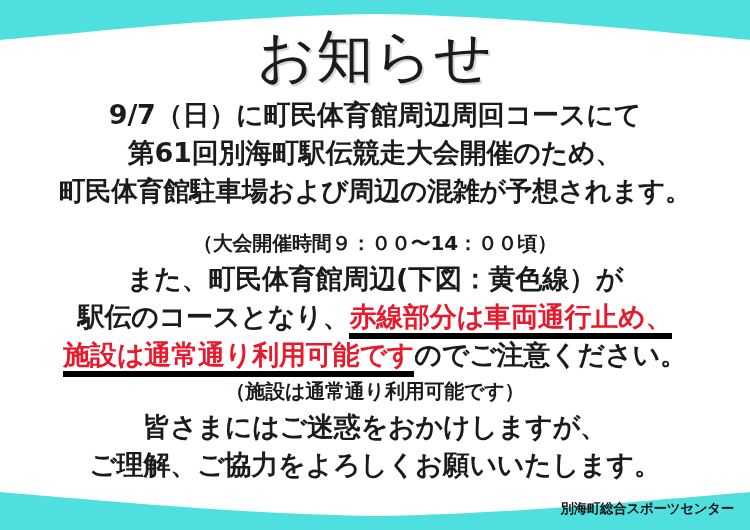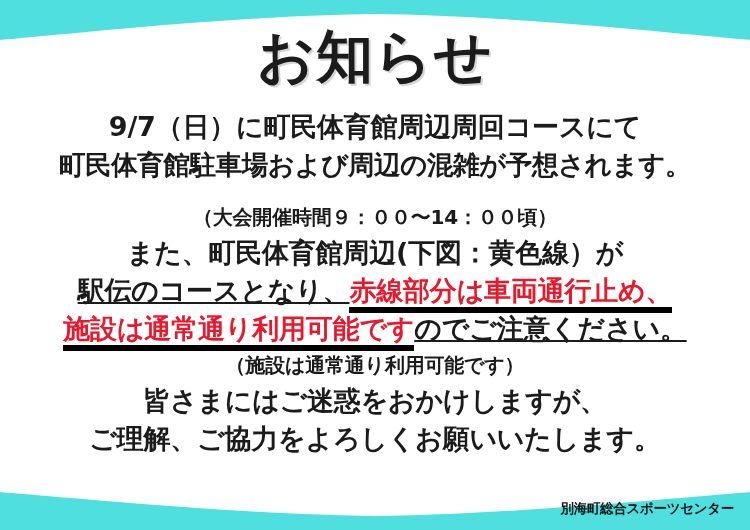--- a/index.html
+++ b/index.html
@@ -46,31 +46,31 @@
 
   
   #title {
     position: absolute;
     top: 22px;
     left: 0;
     width: 750px;
     text-align: center;
     font-size: 57px;
     line-height: 68px;
-    font-weight: bold;
+    font-weight: normal;
     color: #1b1b1b;
     letter-spacing: 1px;
     text-shadow: 2px 2px 0 rgba(120,120,120,0.30);
     white-space: nowrap;
   }
 
   
   #body-block {
     position: absolute;
-    top: 108px;
+    top: 96px;
     left: 0;
     width: 740px;
     text-align: center;
   }
 
   .line {
     display: block;
     width: 750px;
     text-align: center;
     color: #1b1b1b;
@@ -99,21 +99,20 @@
   .seg {
     white-space: nowrap;
   }
   .seg-red {
     color: #e8192c;
     border-bottom: 6px solid #000000;
     padding-bottom: 1px;
   }
   .seg-black {
     color: #1b1b1b;
-    text-decoration: underline;
   }
 
   
   #signature {
     position: absolute;
     right: 16px;
     bottom: 12px;
     font-size: 13.5px;
     font-weight: bold;
     color: #141414;
@@ -137,20 +136,21 @@
       <path d="M0,10 Q10,11 130,21 Q280,33 375,34 Q470,33 620,21 Q740,11 750,10 L750,48 L0,48 Z" fill="#4fdfdf"></path>
     </svg>
   </div>
 
   <div id="title">お知らせ</div>
 
   <div id="body-block">
 
     <span class="line lg">9/7（日）に町民体育館周辺周回コースにて</span>
 
+    <span class="line lg">第61回別海町駅伝競走大会開催のため、</span>
 
     <span class="line lg wide">町民体育館駐車場および周辺の混雑が予想されます。</span>
 
     <span class="line sm gap-above">（大会開催時間９：００〜14：００頃）</span>
 
     <span class="line lg">また、町民体育館周辺(下図：黄色線）が</span>
 
     <span class="line lg"><span class="seg seg-black">駅伝のコースとなり、</span><span class="seg seg-red">赤線部分は車両通行止め、</span></span>
 
     <span class="line lg"><span class="seg seg-red">施設は通常通り利用可能です</span><span class="seg seg-black">のでご注意ください。</span></span>

